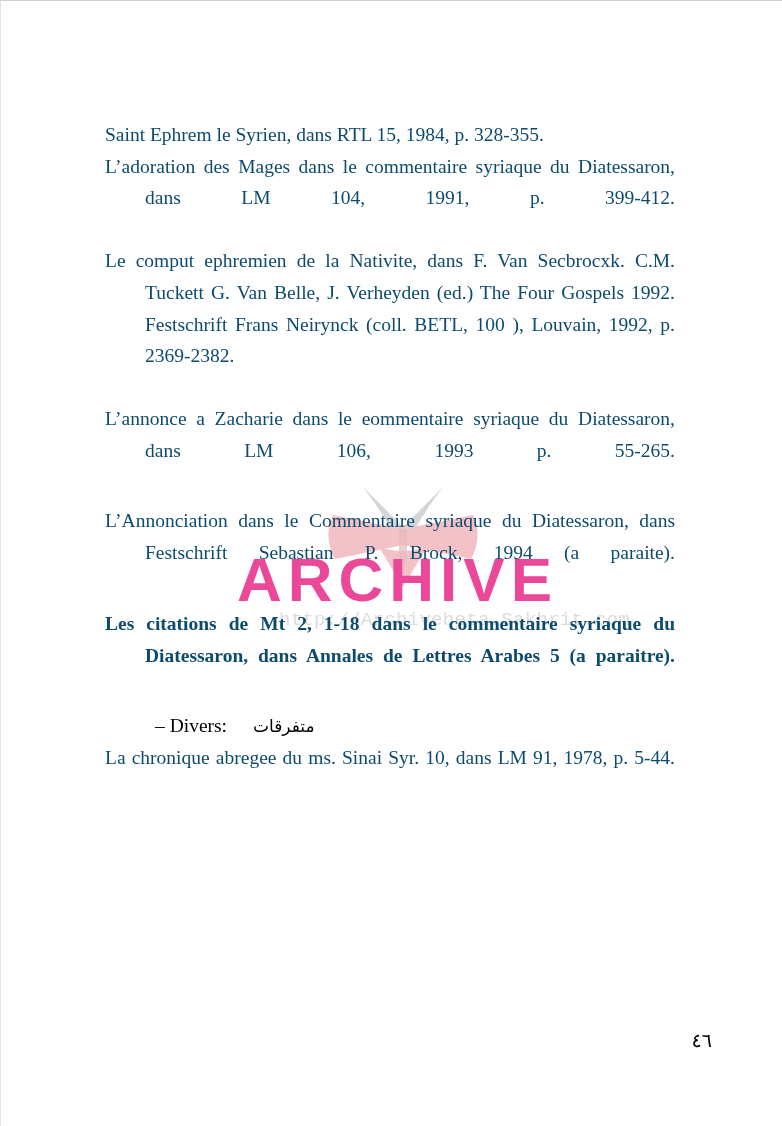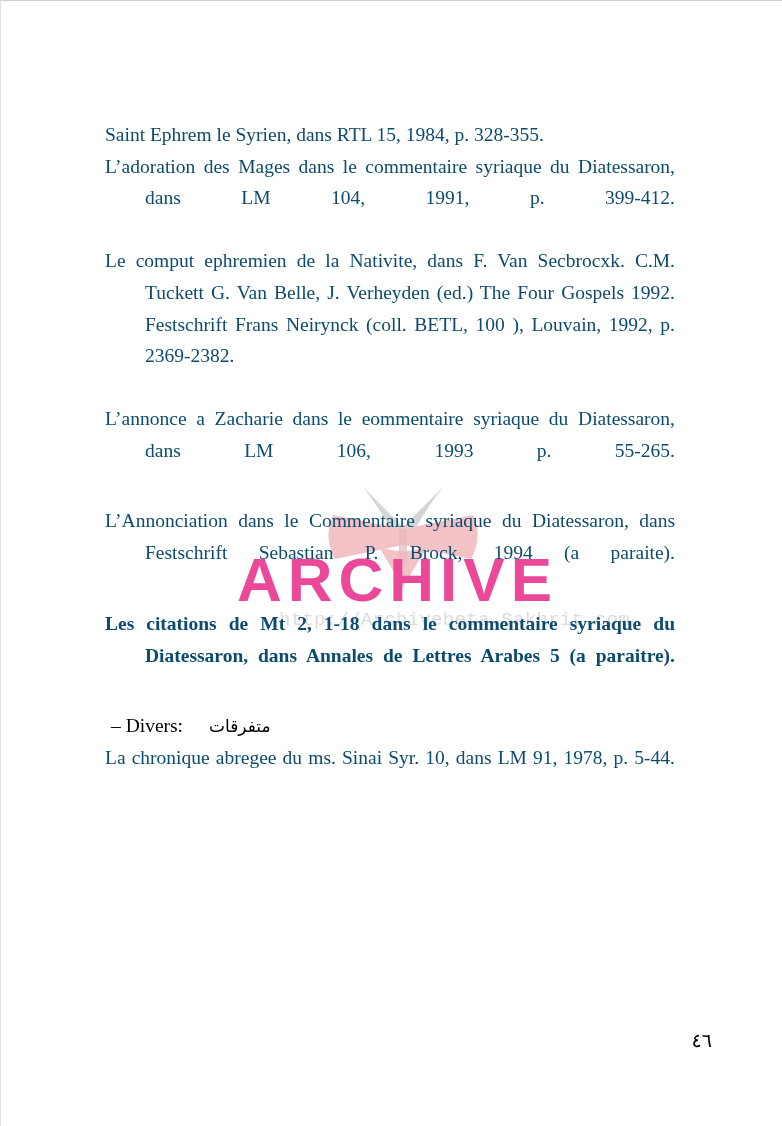--- a/index.html
+++ b/index.html
@@ -98,20 +98,21 @@
   .sup {
     vertical-align: super;
     font-size: 0.62em;
   }
   .divers-line {
     color: #000;
     font-size: 19.5px;
     line-height: 31.6px;
     padding-left: 6px;
     white-space: nowrap;
+    margin-left: 44px;
   }
   .divers-ar {
     font-family: "DejaVu Sans", sans-serif;
     font-size: 17px;
     margin-left: 26px;
     direction: rtl;
     unicode-bidi: isolate;
   }
 
   

